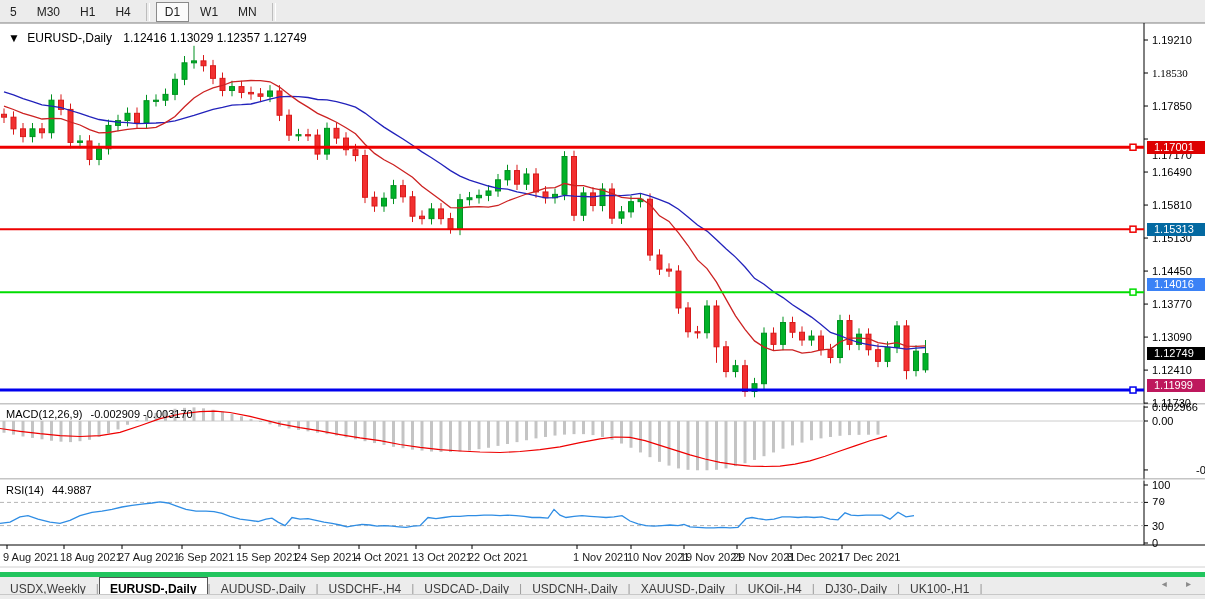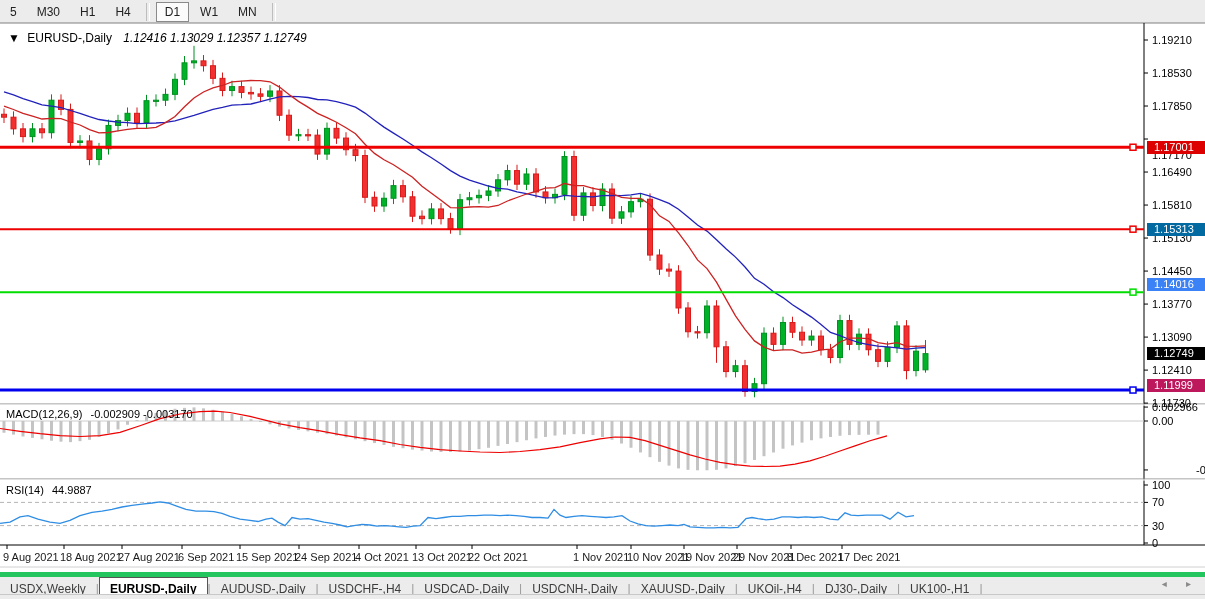--- a/index.html
+++ b/index.html
@@ -400,55 +400,55 @@
       <line x1="631" y1="545" x2="631" y2="549" stroke="#000" stroke-width="1"></line>
       <line x1="684" y1="545" x2="684" y2="549" stroke="#000" stroke-width="1"></line>
       <line x1="737" y1="545" x2="737" y2="549" stroke="#000" stroke-width="1"></line>
       <line x1="791" y1="545" x2="791" y2="549" stroke="#000" stroke-width="1"></line>
       <line x1="842" y1="545" x2="842" y2="549" stroke="#000" stroke-width="1"></line>
     </svg>
 
   <div id="title">
     <span>▼</span>
     <b style="padding-left:4px;">EURUSD-,Daily</b>
-    <span style="padding-left:8px;font-style:italic;">1.12416 1.13029 1.12357 1.12749</span>
+    <span style="padding-left:8px;">1.12416 1.13029 1.12357 1.12749</span>
   </div>
 
   <div class="ind-lbl" style="top:408px;">
     <span>MACD(12,26,9)</span>
     <span style="padding-left:5px;">-0.002909 -0.003170</span>
   </div>
   <div class="ind-lbl" style="top:484px;">
     <span>RSI(14)</span>
     <span style="padding-left:5px;">44.9887</span>
   </div>
 
   <div id="labels-layer">
       <div class="axis-lbl" style="top:34px;">1.19210</div>
-      <div class="axis-lbl" style="top:67.00970873786368px;">1.18530</div>
+      <div class="axis-lbl" style="top:67.00970873786368px;font-family:Liberation Serif, serif;">1.18530</div>
       <div class="axis-lbl" style="top:100.01941747572735px;">1.17850</div>
       <div class="axis-lbl" style="top:133.02912621359212px;margin-top:16px;">1.17170</div>
       <div class="axis-lbl" style="top:166.03883495145578px;">1.16490</div>
       <div class="axis-lbl" style="top:199.04854368932055px;text-align:right;">1.15810</div>
       <div class="axis-lbl" style="top:232.05825242718421px;">1.15130</div>
       <div class="axis-lbl" style="top:265.0679611650479px;">1.14450</div>
       <div class="axis-lbl" style="top:298.07766990291265px;">1.13770</div>
       <div class="axis-lbl" style="top:331.0873786407763px;">1.13090</div>
       <div class="axis-lbl" style="top:364.09708737864px;">1.12410</div>
       <div class="axis-lbl" style="top:397.10679611650477px;">1.11730</div>
       <div class="tag" style="top:140.7330097087376px;background:#dd0000;">1.17001</div>
       <div class="tag" style="top:222.67475728155316px;background:#0369a1;">1.15313</div>
       <div class="tag" style="top:278px;background:#3b82f6;">1.14016</div>
       <div class="tag" style="top:379px;background:#be185d;">1.11999</div>
       <div class="tag" style="top:347.1407766990283px;background:#000000;">1.12749</div>
       <div class="axis-lbl" style="top:401.07511737089203px;">0.002966</div>
       <div class="axis-lbl" style="top:415px;">0.00</div>
       <div class="axis-lbl" style="top:463.943661971831px;margin-left:44px;">-0.01042</div>
       <div class="axis-lbl" style="top:479px;">100</div>
-      <div class="axis-lbl" style="top:496.4px;">70</div>
+      <div class="axis-lbl" style="top:496.4px;font-family:Liberation Mono, monospace;">70</div>
       <div class="axis-lbl" style="top:519.6px;">30</div>
       <div class="axis-lbl" style="top:537px;">0</div>
       <div class="date-lbl" style="left:3px;">9 Aug 2021</div>
       <div class="date-lbl" style="left:60px;">18 Aug 2021</div>
       <div class="date-lbl" style="left:118px;">27 Aug 2021</div>
       <div class="date-lbl" style="left:178px;">6 Sep 2021</div>
       <div class="date-lbl" style="left:236px;">15 Sep 2021</div>
       <div class="date-lbl" style="left:295px;">24 Sep 2021</div>
       <div class="date-lbl" style="left:355px;">4 Oct 2021</div>
       <div class="date-lbl" style="left:412px;">13 Oct 2021</div>

